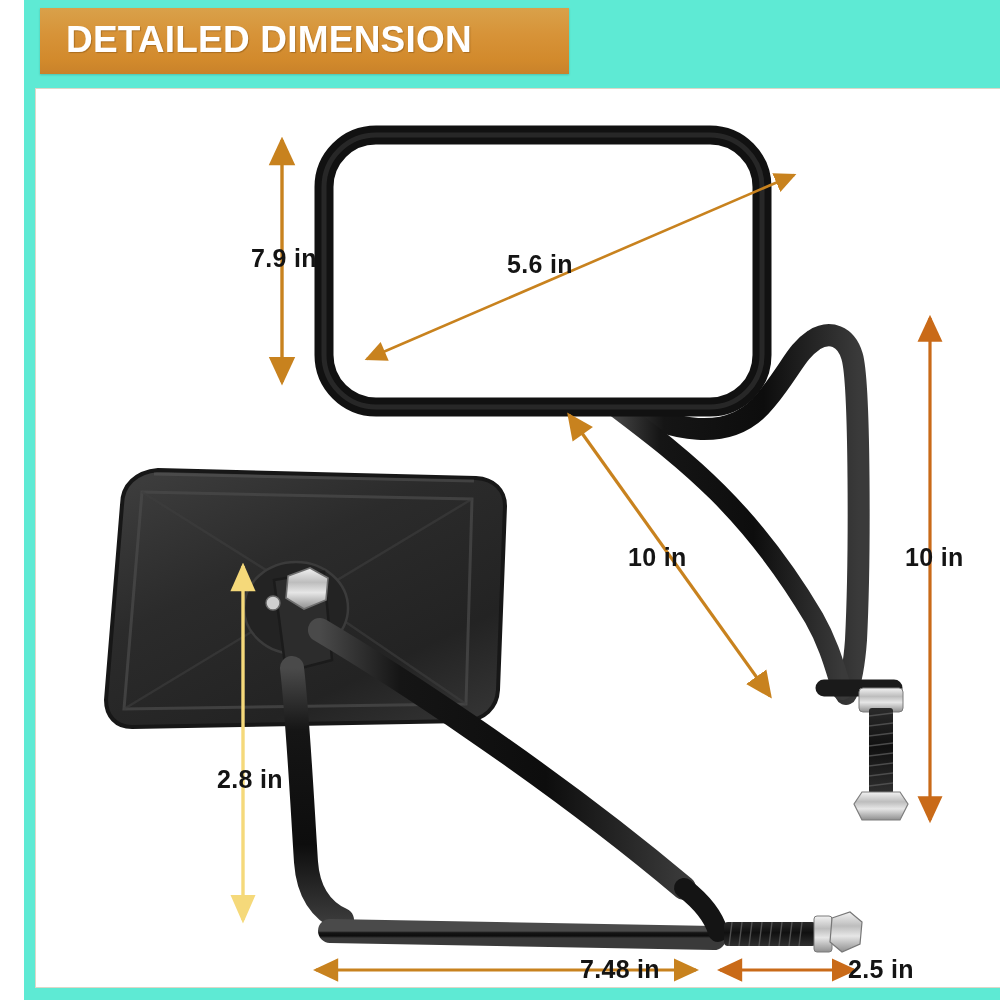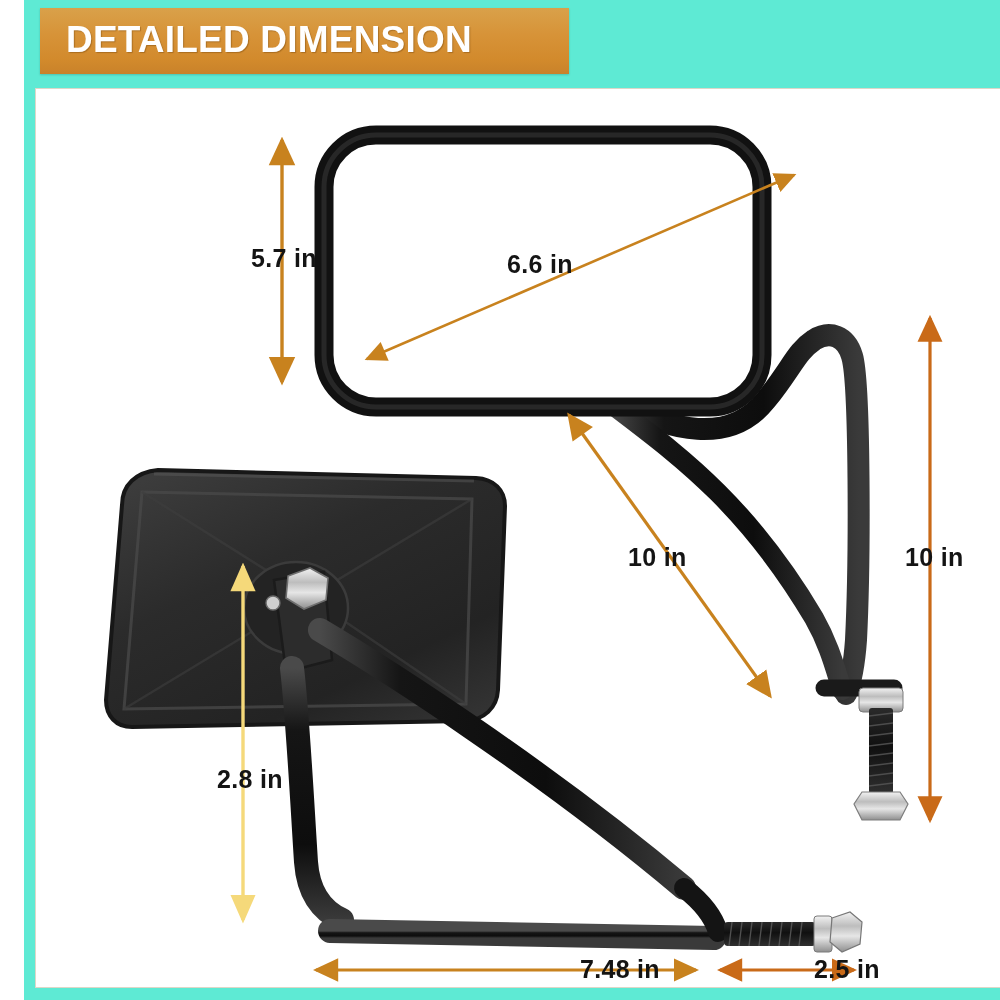--- a/index.html
+++ b/index.html
@@ -77,21 +77,21 @@
   }
   .dim-label.on-dark {
     color: #141414;
   }
   #label-height-top     { left: 227px; top: 244px; }
   #label-diagonal       { left: 483px; top: 250px; }
   #label-arm-diagonal   { left: 604px; top: 543px; }
   #label-arm-vertical   { left: 881px; top: 543px; }
   #label-height-bottom  { left: 193px; top: 765px; }
   #label-width-bottom   { left: 556px; top: 955px; }
-  #label-depth-bottom   { left: 790px; top: 955px; }
+  #label-depth-bottom   { left: 824px; top: 955px; }
 </style>
 </head>
 <body>
 
 <div id="root">
 
   <div id="header-banner">
     <div id="header-title">DETAILED DIMENSION</div>
   </div>
 
@@ -226,23 +226,23 @@
       <line x1="906" y1="318" x2="906" y2="820" stroke="#c96a18" stroke-width="3.2" marker-start="url(#arrDarkStart)" marker-end="url(#arrDark)"></line>
 
       <line x1="219" y1="566" x2="219" y2="920" stroke="#f5d97a" stroke-width="3.4" marker-start="url(#arrYellowStart)" marker-end="url(#arrYellow)"></line>
 
       <line x1="292" y1="970" x2="672" y2="970" stroke="#c8821e" stroke-width="3.0" marker-start="url(#arrOrangeStart)" marker-end="url(#arrOrange)"></line>
 
       <line x1="696" y1="970" x2="830" y2="970" stroke="#c96a18" stroke-width="3.0" marker-start="url(#arrDarkStart)" marker-end="url(#arrDark)"></line>
     </g>
   </svg>
 
-  <div class="dim-label" id="label-height-top">5.7 in</div>
-
-  <div class="dim-label" id="label-diagonal">6.6 in</div>
+  <div class="dim-label" id="label-height-top">7.9 in</div>
+
+  <div class="dim-label" id="label-diagonal">5.6 in</div>
 
   <div class="dim-label" id="label-arm-diagonal">10 in</div>
 
   <div class="dim-label" id="label-arm-vertical">10 in</div>
 
   <div class="dim-label on-dark" id="label-height-bottom">2.8 in</div>
 
   <div class="dim-label" id="label-width-bottom">7.48 in</div>
 
   <div class="dim-label" id="label-depth-bottom">2.5 in</div>

